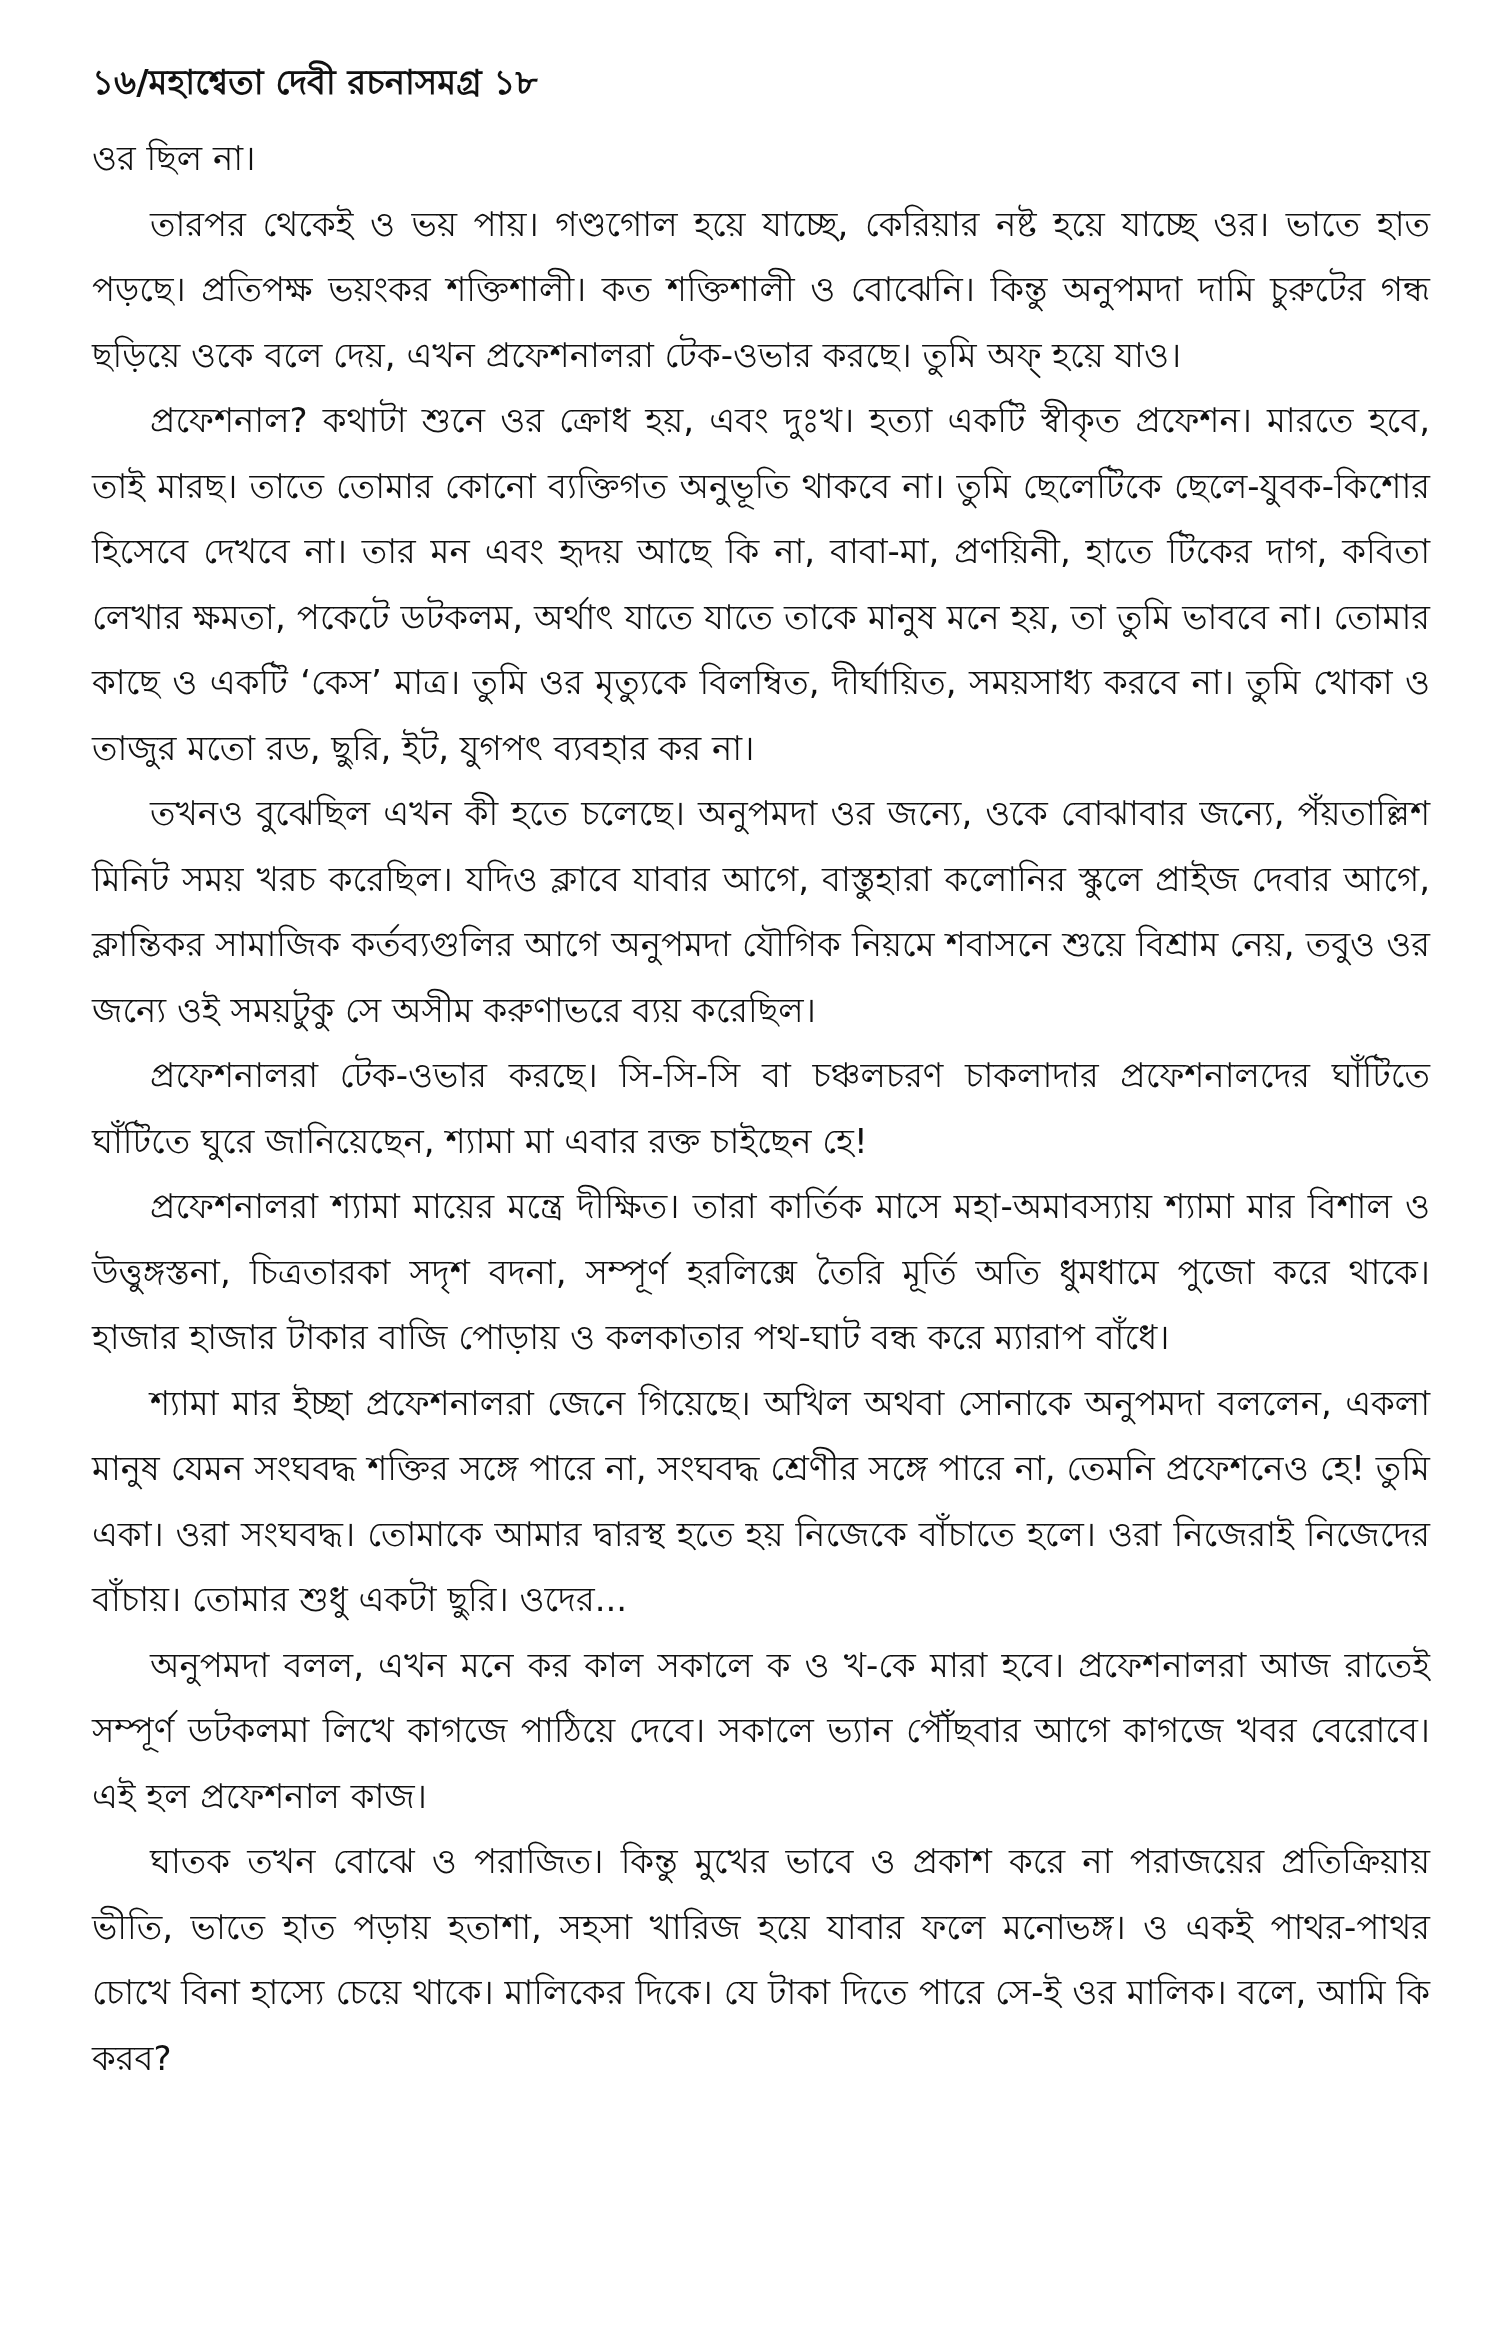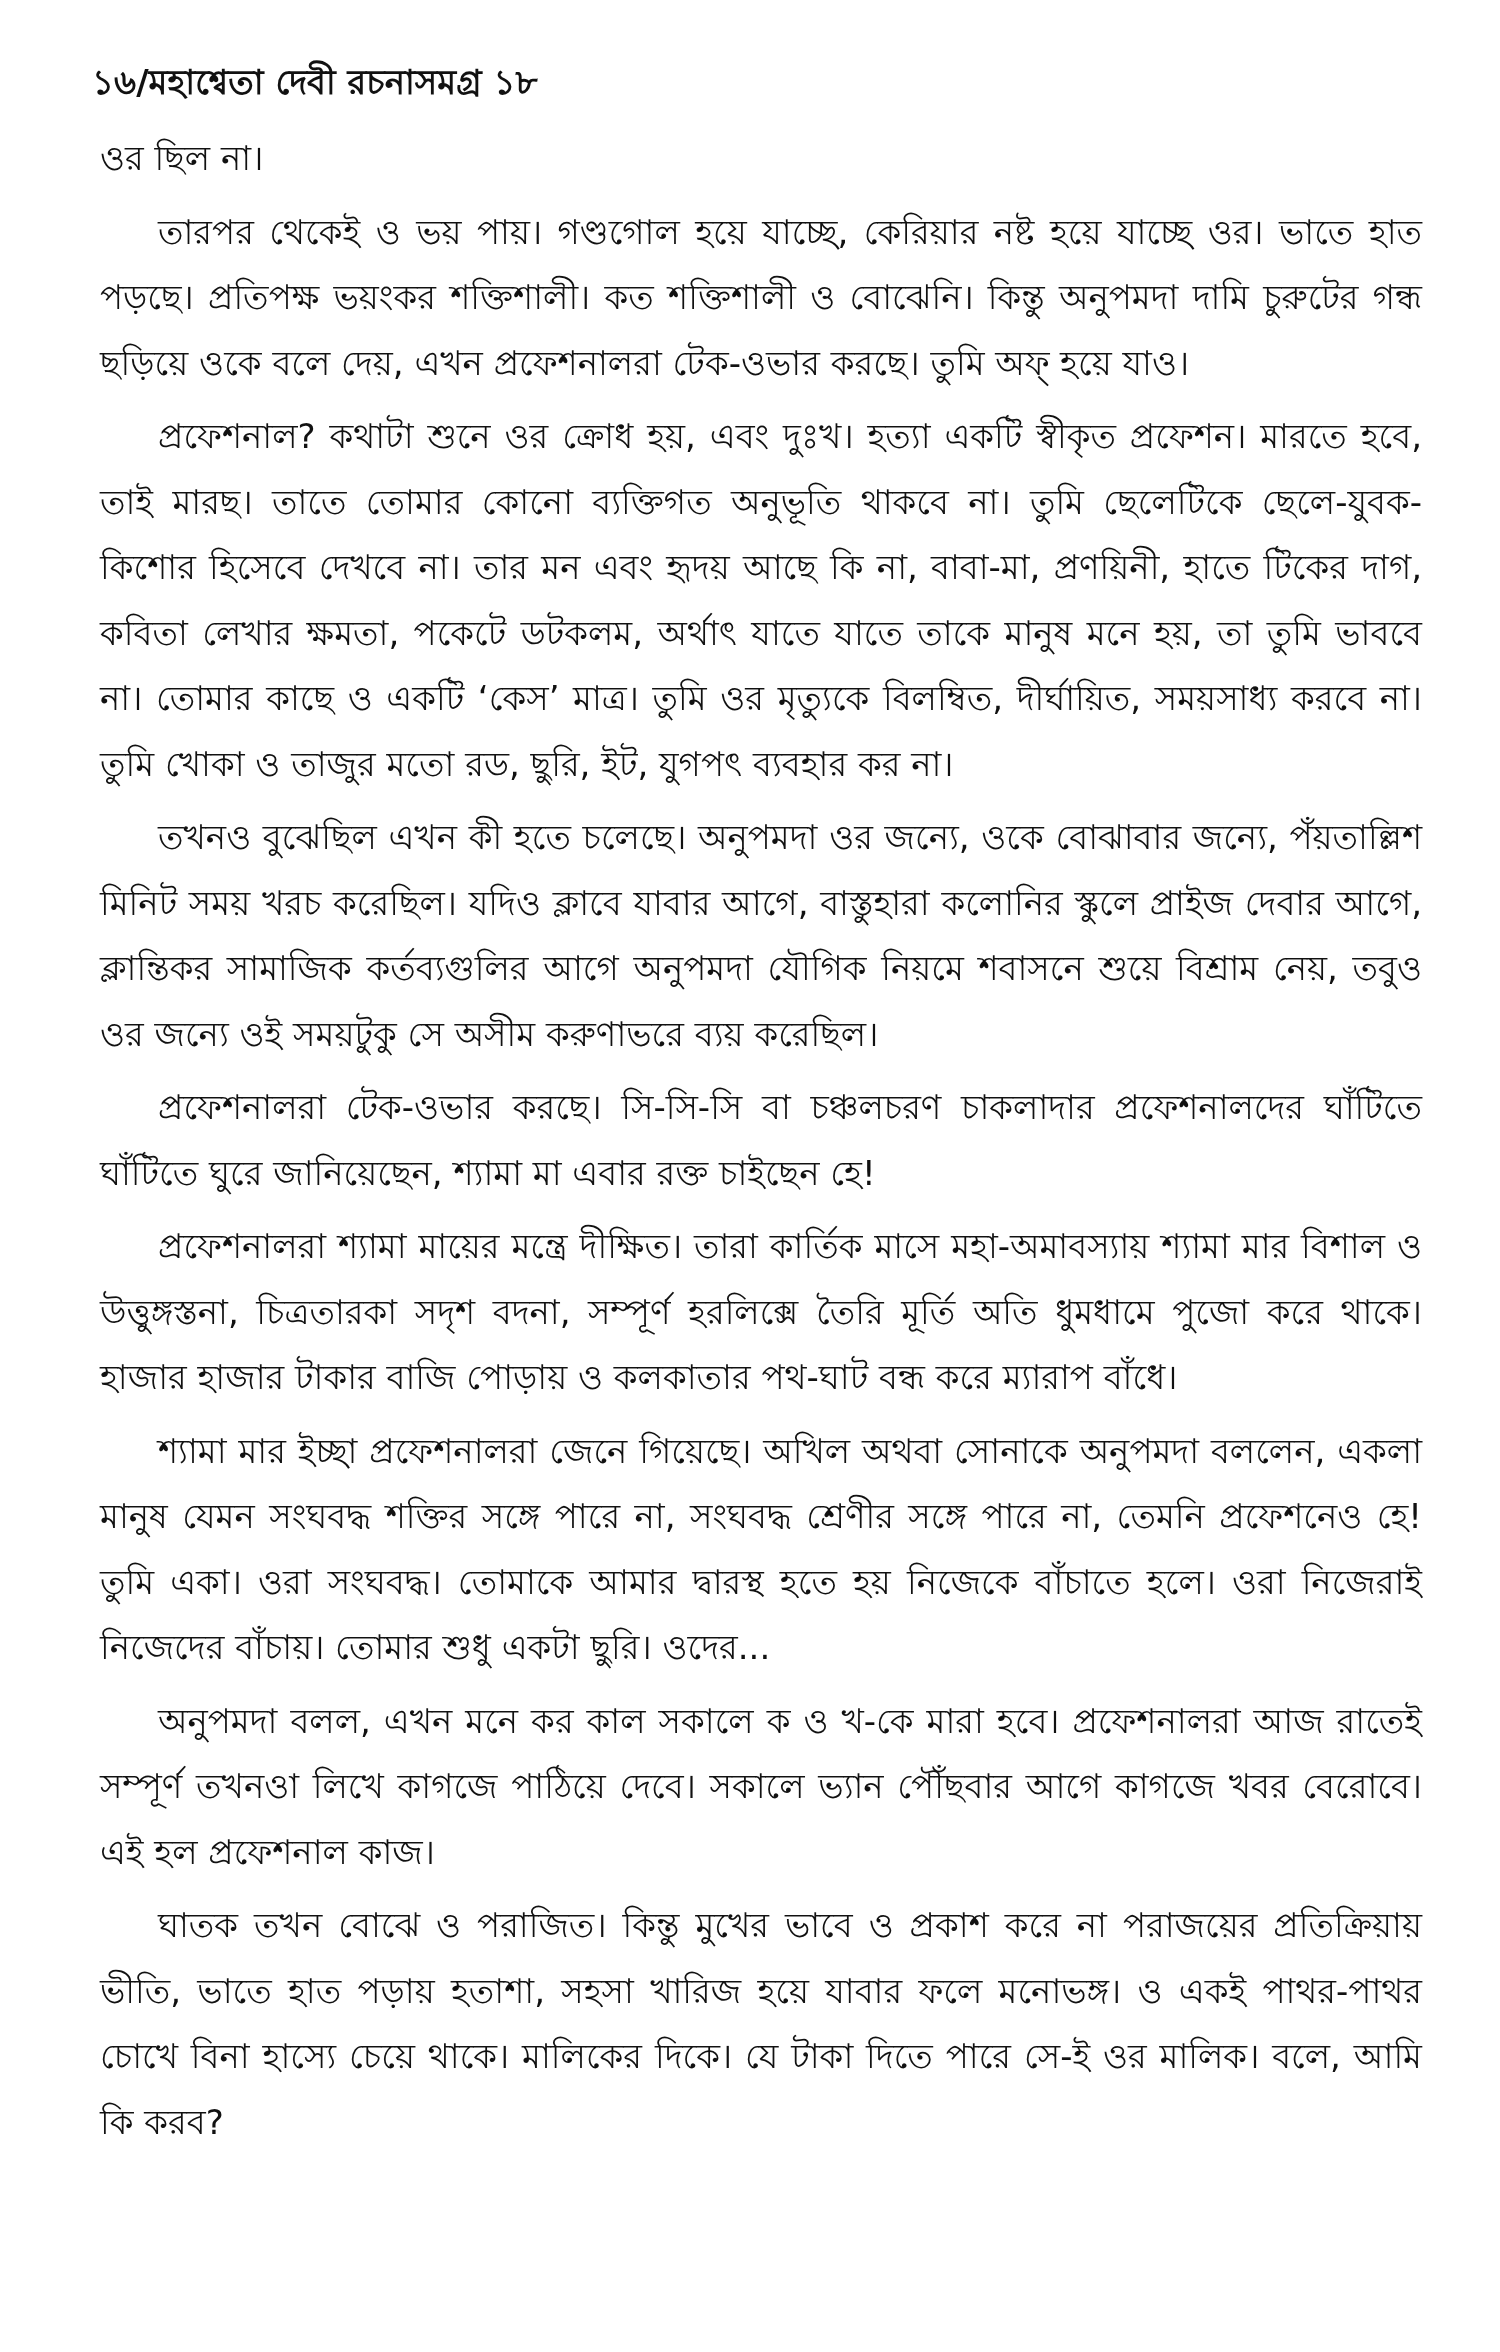--- a/index.html
+++ b/index.html
@@ -5,33 +5,33 @@
   html, body { margin: 0; padding: 0; background: #ffffff; }
   body { width: 1500px; height: 2352px; position: relative; overflow: hidden; }
   .page {
     position: absolute; left: 92px; top: 52px; width: 1338px;
     font-family: "DejaVu Sans", sans-serif;
     color: #111111;
     font-size: 34px;
     line-height: 65.5px;
   }
   .header { font-size: 34px; margin-bottom: 14px; line-height: 60px; font-weight: bold; }
-  .para { text-align: justify; text-align-last: left; margin: 8px; }
+  .para { text-align: justify; text-align-last: left; margin: 0; }
   .indent { text-indent: 58px; }
 </style>
 </head>
 <body>
 
 <div class="page">
   <div class="header">১৬/মহাশ্বেতা দেবী রচনাসমগ্র ১৮</div>
   <div>
     <p class="para">ওর ছিল না।</p>
     <p class="para indent">তারপর থেকেই ও ভয় পায়। গণ্ডগোল হয়ে যাচ্ছে, কেরিয়ার নষ্ট হয়ে যাচ্ছে ওর। ভাতে হাত পড়ছে। প্রতিপক্ষ ভয়ংকর শক্তিশালী। কত শক্তিশালী ও বোঝেনি। কিন্তু অনুপমদা দামি চুরুটের গন্ধ ছড়িয়ে ওকে বলে দেয়, এখন প্রফেশনালরা টেক-ওভার করছে। তুমি অফ্ হয়ে যাও।</p>
     <p class="para indent">প্রফেশনাল? কথাটা শুনে ওর ক্রোধ হয়, এবং দুঃখ। হত্যা একটি স্বীকৃত প্রফেশন। মারতে হবে, তাই মারছ। তাতে তোমার কোনো ব্যক্তিগত অনুভূতি থাকবে না। তুমি ছেলেটিকে ছেলে-যুবক-কিশোর হিসেবে দেখবে না। তার মন এবং হৃদয় আছে কি না, বাবা-মা, প্রণয়িনী, হাতে টিকের দাগ, কবিতা লেখার ক্ষমতা, পকেটে ডটকলম, অর্থাৎ যাতে যাতে তাকে মানুষ মনে হয়, তা তুমি ভাববে না। তোমার কাছে ও একটি ‘কেস’ মাত্র। তুমি ওর মৃত্যুকে বিলম্বিত, দীর্ঘায়িত, সময়সাধ্য করবে না। তুমি খোকা ও তাজুর মতো রড, ছুরি, ইট, যুগপৎ ব্যবহার কর না।</p>
     <p class="para indent">তখনও বুঝেছিল এখন কী হতে চলেছে। অনুপমদা ওর জন্যে, ওকে বোঝাবার জন্যে, পঁয়তাল্লিশ মিনিট সময় খরচ করেছিল। যদিও ক্লাবে যাবার আগে, বাস্তুহারা কলোনির স্কুলে প্রাইজ দেবার আগে, ক্লান্তিকর সামাজিক কর্তব্যগুলির আগে অনুপমদা যৌগিক নিয়মে শবাসনে শুয়ে বিশ্রাম নেয়, তবুও ওর জন্যে ওই সময়টুকু সে অসীম করুণাভরে ব্যয় করেছিল।</p>
     <p class="para indent">প্রফেশনালরা টেক-ওভার করছে। সি-সি-সি বা চঞ্চলচরণ চাকলাদার প্রফেশনালদের ঘাঁটিতে ঘাঁটিতে ঘুরে জানিয়েছেন, শ্যামা মা এবার রক্ত চাইছেন হে!</p>
     <p class="para indent">প্রফেশনালরা শ্যামা মায়ের মন্ত্রে দীক্ষিত। তারা কার্তিক মাসে মহা-অমাবস্যায় শ্যামা মার বিশাল ও উত্তুঙ্গস্তনা, চিত্রতারকা সদৃশ বদনা, সম্পূর্ণ হরলিক্সে তৈরি মূর্তি অতি ধুমধামে পুজো করে থাকে। হাজার হাজার টাকার বাজি পোড়ায় ও কলকাতার পথ-ঘাট বন্ধ করে ম্যারাপ বাঁধে।</p>
     <p class="para indent">শ্যামা মার ইচ্ছা প্রফেশনালরা জেনে গিয়েছে। অখিল অথবা সোনাকে অনুপমদা বললেন, একলা মানুষ যেমন সংঘবদ্ধ শক্তির সঙ্গে পারে না, সংঘবদ্ধ শ্রেণীর সঙ্গে পারে না, তেমনি প্রফেশনেও হে! তুমি একা। ওরা সংঘবদ্ধ। তোমাকে আমার দ্বারস্থ হতে হয় নিজেকে বাঁচাতে হলে। ওরা নিজেরাই নিজেদের বাঁচায়। তোমার শুধু একটা ছুরি। ওদের...</p>
-    <p class="para indent">অনুপমদা বলল, এখন মনে কর কাল সকালে ক ও খ-কে মারা হবে। প্রফেশনালরা আজ রাতেই সম্পূর্ণ তখনওা লিখে কাগজে পাঠিয়ে দেবে। সকালে ভ্যান পৌঁছবার আগে কাগজে খবর বেরোবে। এই হল প্রফেশনাল কাজ।</p>
+    <p class="para indent">অনুপমদা বলল, এখন মনে কর কাল সকালে ক ও খ-কে মারা হবে। প্রফেশনালরা আজ রাতেই সম্পূর্ণ ডটকলমা লিখে কাগজে পাঠিয়ে দেবে। সকালে ভ্যান পৌঁছবার আগে কাগজে খবর বেরোবে। এই হল প্রফেশনাল কাজ।</p>
     <p class="para indent">ঘাতক তখন বোঝে ও পরাজিত। কিন্তু মুখের ভাবে ও প্রকাশ করে না পরাজয়ের প্রতিক্রিয়ায় ভীতি, ভাতে হাত পড়ায় হতাশা, সহসা খারিজ হয়ে যাবার ফলে মনোভঙ্গ। ও একই পাথর-পাথর চোখে বিনা হাস্যে চেয়ে থাকে। মালিকের দিকে। যে টাকা দিতে পারে সে-ই ওর মালিক। বলে, আমি কি করব?</p>
 
   </div>
 </div>
 
 </body></html>

